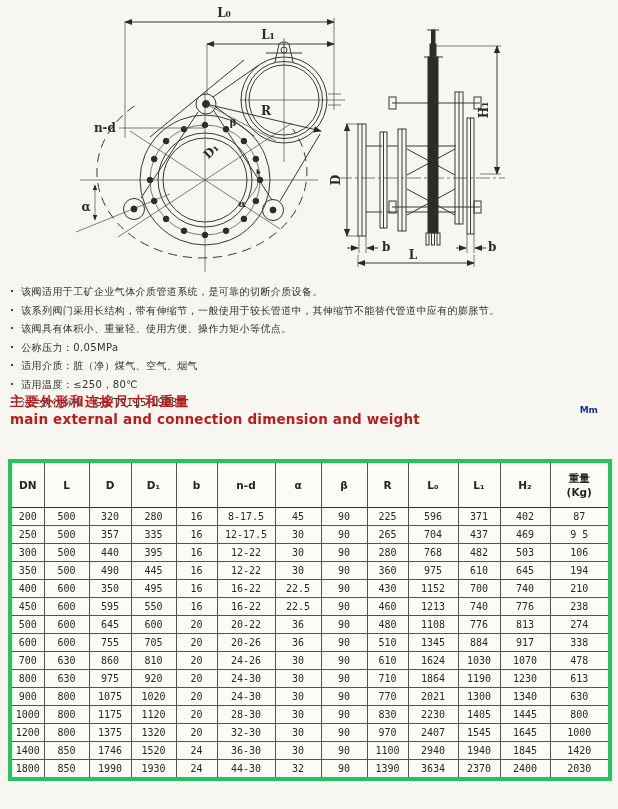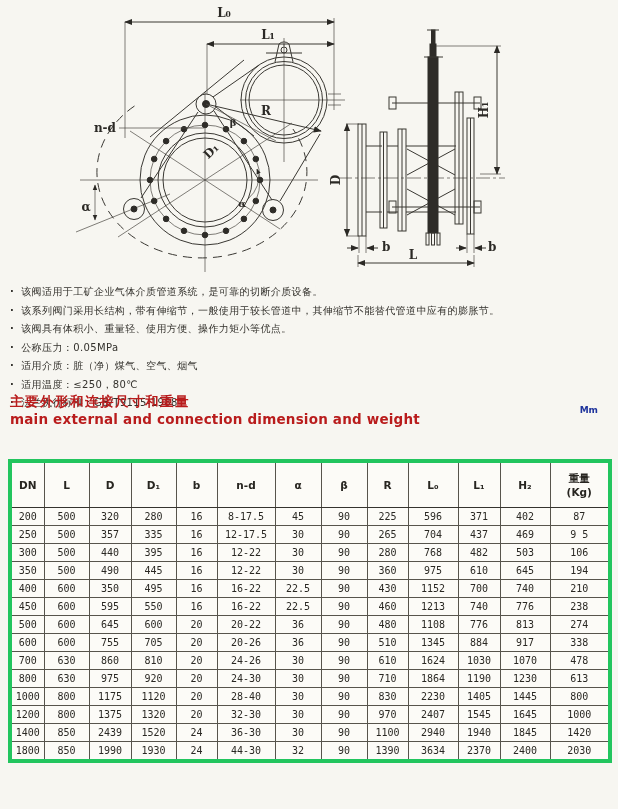--- a/index.html
+++ b/index.html
@@ -428,26 +428,41 @@
           <td>24-30</td>
           <td>30</td>
           <td>90</td>
           <td>710</td>
           <td>1864</td>
           <td>1190</td>
           <td>1230</td>
           <td>613</td>
         </tr>
         <tr>
+          <td>900</td>
+          <td>800</td>
+          <td>1075</td>
+          <td>1020</td>
+          <td>20</td>
+          <td>24-30</td>
+          <td>30</td>
+          <td>90</td>
+          <td>770</td>
+          <td>2021</td>
+          <td>1300</td>
+          <td>1340</td>
+          <td>630</td>
+        </tr>
+        <tr>
           <td>1000</td>
           <td>800</td>
           <td>1175</td>
           <td>1120</td>
           <td>20</td>
-          <td>28-40</td>
+          <td>28-30</td>
           <td>30</td>
           <td>90</td>
           <td>830</td>
           <td>2230</td>
           <td>1405</td>
           <td>1445</td>
           <td>800</td>
         </tr>
         <tr>
           <td>1200</td>
@@ -460,21 +475,21 @@
           <td>90</td>
           <td>970</td>
           <td>2407</td>
           <td>1545</td>
           <td>1645</td>
           <td>1000</td>
         </tr>
         <tr>
           <td>1400</td>
           <td>850</td>
-          <td>2439</td>
+          <td>1746</td>
           <td>1520</td>
           <td>24</td>
           <td>36-30</td>
           <td>30</td>
           <td>90</td>
           <td>1100</td>
           <td>2940</td>
           <td>1940</td>
           <td>1845</td>
           <td>1420</td>

